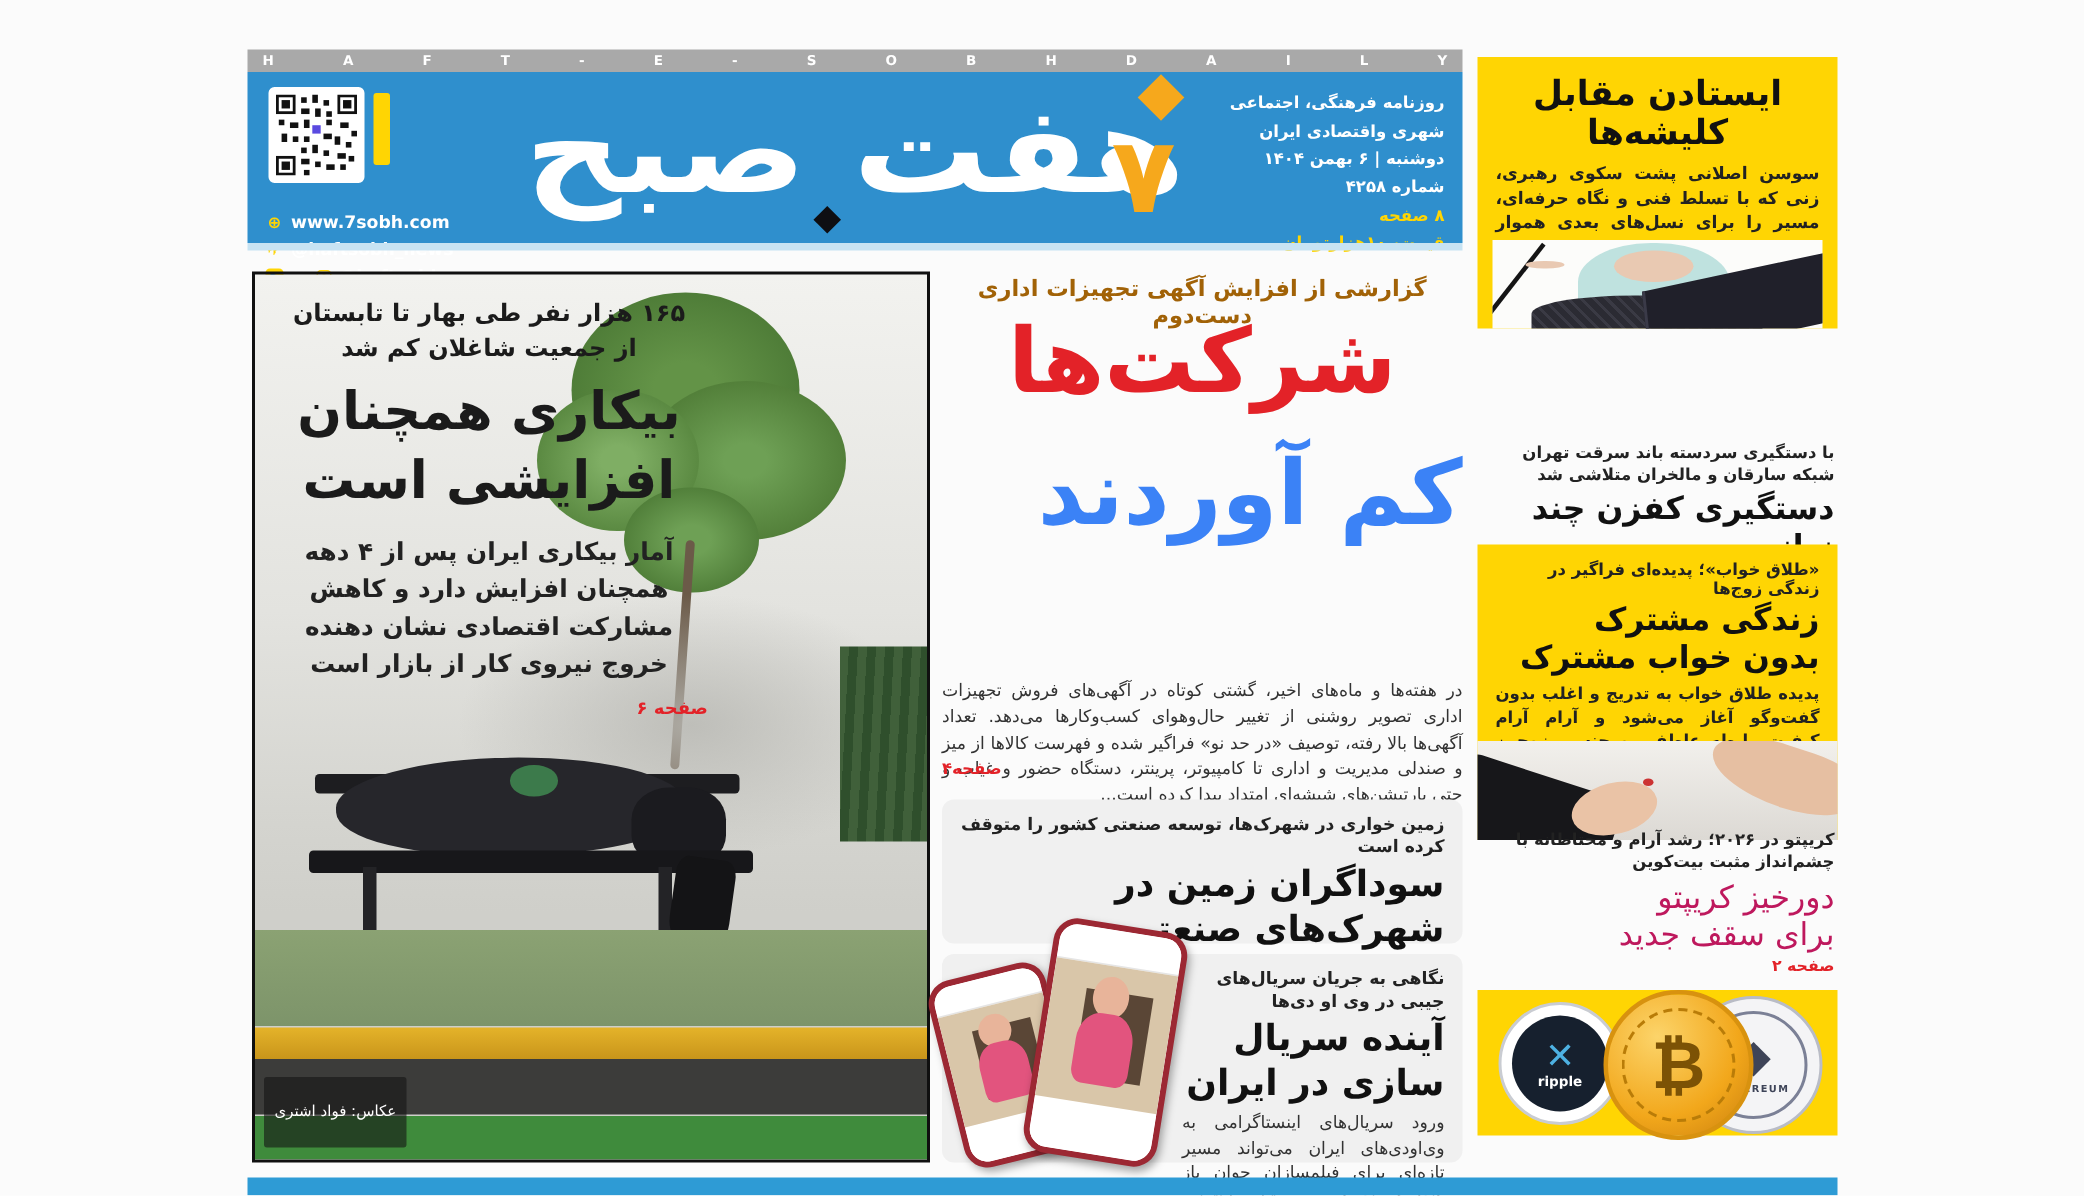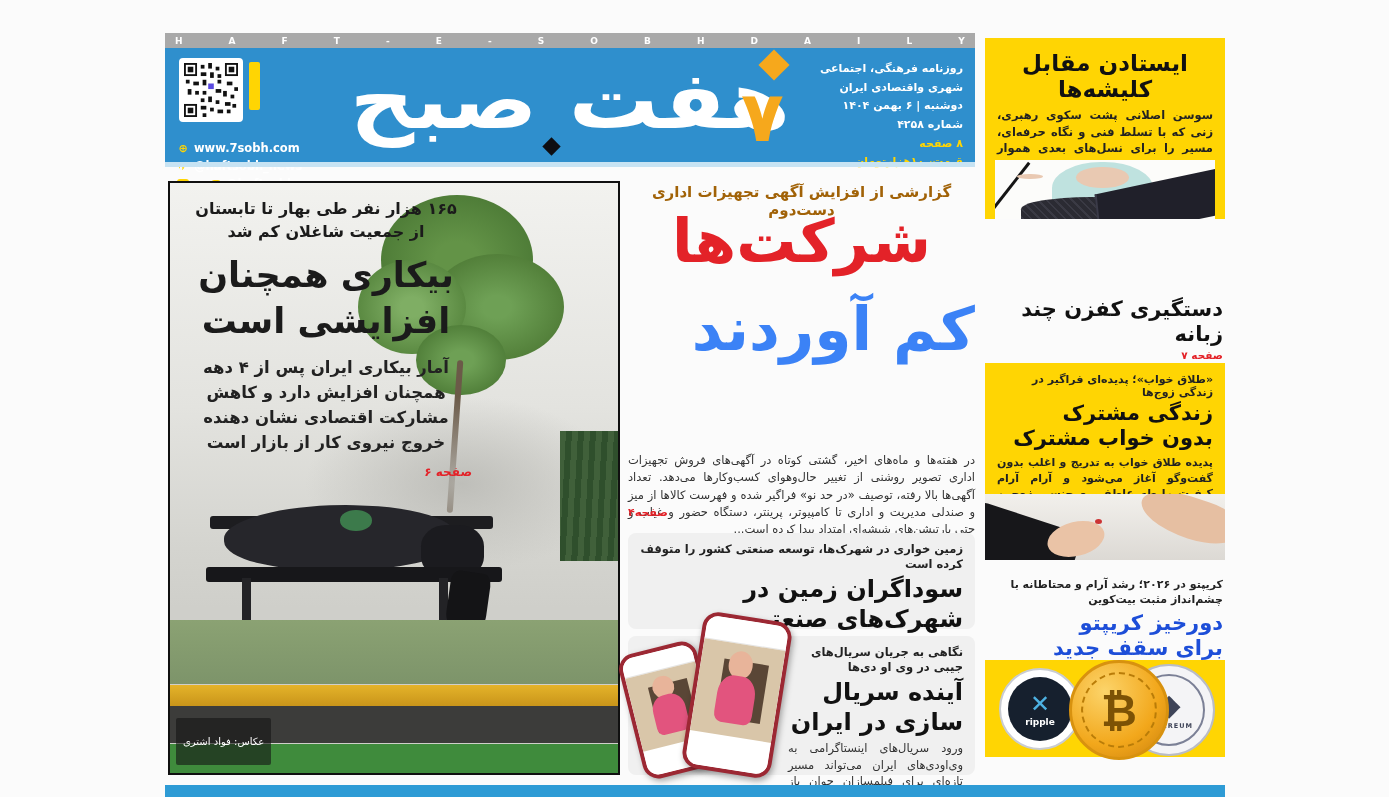--- a/index.html
+++ b/index.html
@@ -131,23 +131,23 @@
   .r3-body { font-size:11px; font-weight:bold; color:#222; line-height:1.38; margin-top:4px; text-align:justify; }
   .r3-photo { position:absolute; left:0; right:0; bottom:0; height:66px;
     background:linear-gradient(#f2f0ec, #dcd9d4); overflow:hidden; }
   .h-sleeve { position:absolute; left:-8%; bottom:-28%; width:46%; height:95%; background:#17171a;
     transform:rotate(18deg); border-radius:10px; }
   .h-palm1 { position:absolute; left:26%; bottom:6%; width:24%; height:52%; background:#eac3a6;
     border-radius:50%; transform:rotate(-14deg); }
   .h-palm2 { position:absolute; right:-6%; top:4%; width:42%; height:62%; background:#e6bfa2;
     border-radius:50% 40% 50% 60%; transform:rotate(18deg); }
   .h-pill { position:absolute; left:46%; top:38%; width:7px; height:5px; background:#c33; border-radius:50%; }
-  .r-story4 { top:572px; height:94px; padding:6px 2px 0; direction:rtl; text-align:right; }
+  .r-story4 { top:547px; height:94px; padding:6px 2px 0; direction:rtl; text-align:right; }
   .r4-kicker { font-size:11px; font-weight:bold; color:#222; line-height:1.35; }
-  .r4-headline { font-size:21px; font-weight:bold; color:#1d4ed8; line-height:1.2; margin-top:3px; }
+  .r4-headline { font-size:21px; font-weight:normal; color:#be185d; line-height:1.2; margin-top:3px; }
   .r-box3 { top:660px; height:97px; }
   .coin { position:absolute; border-radius:50%; display:flex; flex-direction:column; align-items:center; justify-content:center; }
   .coin-xrp { left:14px; top:8px; width:82px; height:82px; background:#fff; border:2px solid #c9ccd2; }
   .xrp-core { width:64px; height:64px; border-radius:50%; background:#16202e; display:flex; flex-direction:column;
     align-items:center; justify-content:center; }
   .xrp-glyph { color:#4db1e2; font-size:24px; font-weight:bold; line-height:1; }
   .xrp-label { color:#fff; font-size:9px; font-weight:bold; margin-top:1px; }
   .coin-btc { left:84px; top:0; width:100px; height:100px; z-index:2;
     background:radial-gradient(circle at 35% 30%, #fcd46a, #f2a71b 60%, #c97f0e); border:3px solid #d8920f; }
   .btc-inner { width:76px; height:76px; border-radius:50%; border:2px dashed #b97c08;
@@ -352,20 +352,21 @@
       <div class="w-baton"></div>
       <div class="w-scarf"></div>
       <div class="w-face"></div>
       <div class="w-hand"></div>
       <div class="w-body"></div>
       <div class="w-stand"></div>
     </div>
   </div>
 
   <div class="abs r-col r-story2">
+    <div class="r2-kicker">با دستگیری سردسته باند سرقت تهران شبکه سارقان و مالخران متلاشی شد</div>
     <div class="r2-headline">دستگیری کفزن چند زبانه</div>
     <div class="r-page">صفحه ۷</div>
   </div>
 
   <div class="abs r-col r-box r-box2">
     <div class="r3-kicker">«طلاق خواب»؛ پدیده‌ای فراگیر در زندگی زوج‌ها</div>
     <div class="r3-headline">
       <div>زندگی مشترک</div>
       <div>بدون خواب مشترک</div>
     </div>

